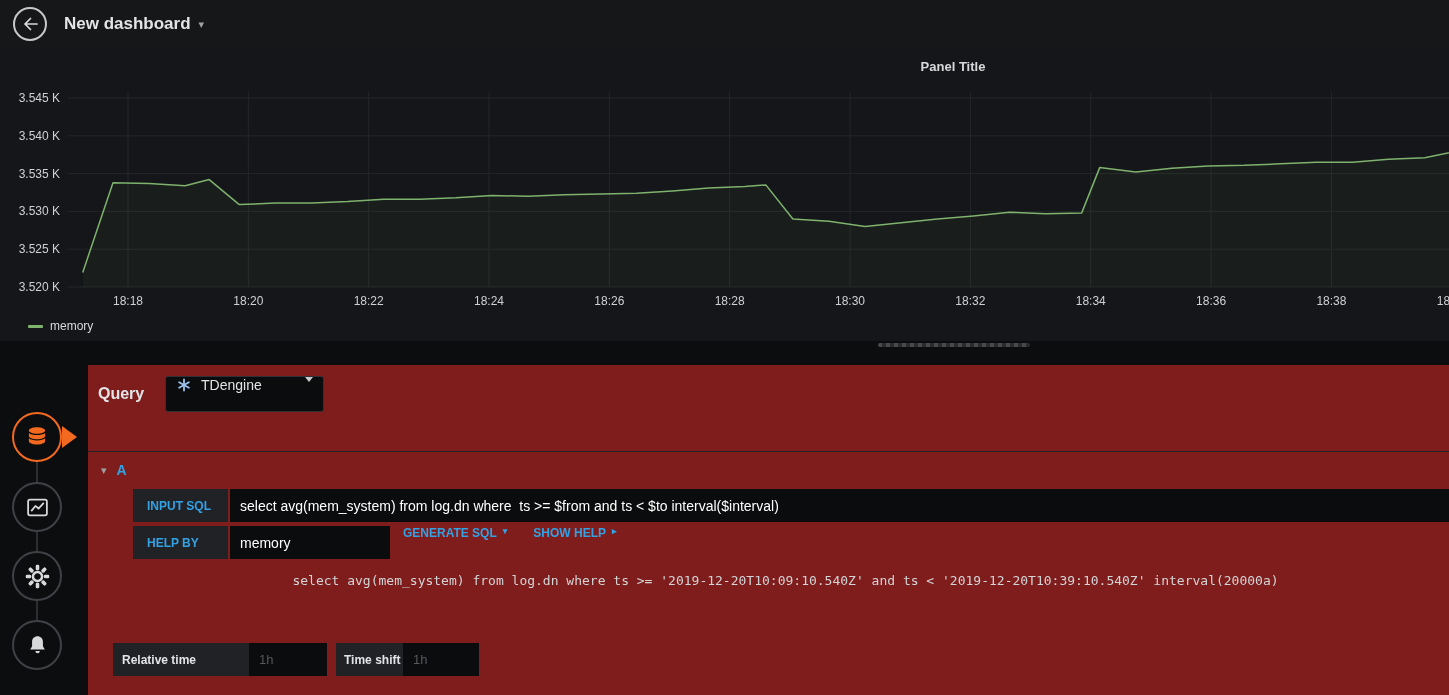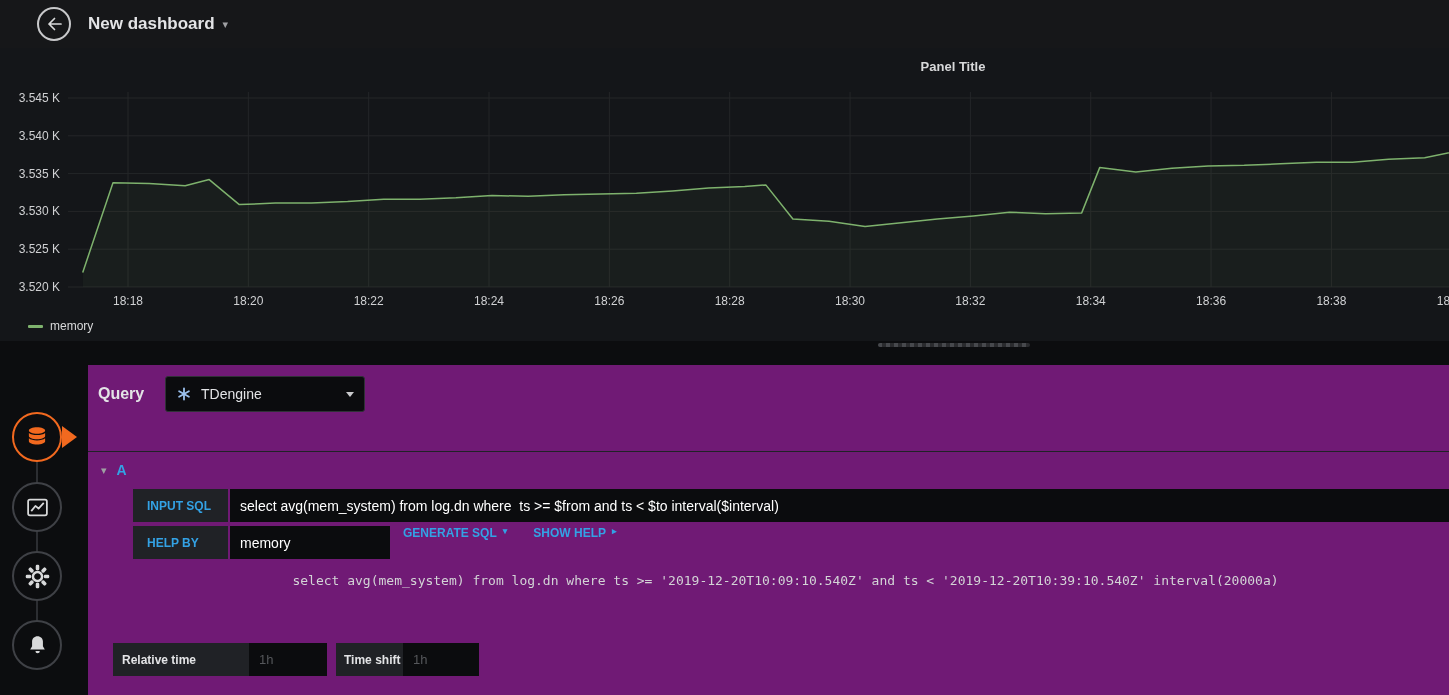--- a/index.html
+++ b/index.html
@@ -1,20 +1,20 @@
 <!DOCTYPE html>
 <html><head>
 <meta charset="utf-8">
 <style>
   * { box-sizing: border-box; margin: 0; padding: 0; }
   html,body { width:1449px; height:695px; overflow:hidden; }
   body { background:#0c0d0f; font-family:"Liberation Sans", sans-serif; color:#d8d9da; position:relative; }
 
   
-  .topbar { position:absolute; top:0; left:0; width:1449px; height:48px; background:#161719; display:flex; align-items:center; z-index:5;padding-left:24px; }
+  .topbar { position:absolute; top:0; left:0; width:1449px; height:48px; background:#161719; display:flex; align-items:center; z-index:5; }
   .back-btn { width:34px; height:34px; border-radius:50%; border:2px solid #c7c8ca; margin-left:13px; display:flex; align-items:center; justify-content:center; cursor:pointer; background:transparent; }
   .dash-title { margin-left:17px; font-size:17px; font-weight:600; color:#e3e4e6; cursor:pointer; }
   .title-caret { margin-left:8px; font-size:11px; color:#9fa0a3; cursor:pointer; }
 
   
   .panel { position:absolute; top:48px; left:0; width:1449px; height:293px; background:#141619; overflow:hidden; }
   .panel-title { position:absolute; top:11px; left:878px; width:150px; text-align:center; font-size:13px; font-weight:700; color:#d8d9da; cursor:pointer; }
   .chart-svg { position:absolute; top:0; left:0; font-family:"Liberation Sans", sans-serif; }
   .legend { position:absolute; left:28px; top:271px; display:flex; align-items:center; gap:7px; }
   .legend-swatch { width:15px; height:3px; border-radius:1px; background:#7eb26d; }
@@ -25,25 +25,25 @@
 
   
   .rail-line { position:absolute; left:36px; top:437px; width:2px; height:208px; background:#2c2e32; }
   .rail-item { position:absolute; left:12px; width:50px; height:50px; border-radius:50%; background:#0c0d0f;
                border:2px solid #3f4146; display:flex; align-items:center; justify-content:center; cursor:pointer; }
   .rail-item.active { border-color:#f2691f; }
   .rail-arrow { position:absolute; left:62px; top:426px; width:0; height:0;
                 border-top:11px solid transparent; border-bottom:11px solid transparent; border-left:15px solid #f2691f; }
 
   
-  .card { position:absolute; left:88px; top:365px; width:1361px; height:330px; background:#701a75; }
+  .card { position:absolute; left:88px; top:365px; width:1361px; height:330px; background:#7f1d1d; }
   .query-header { position:absolute; left:10px; top:11px; height:36px; display:flex; align-items:center; }
   .query-label { font-size:16px; font-weight:600; color:#e3e4e6; width:67px; }
-  .ds-picker { width:200px; height:36px; background:#0b0c0e; border:1px solid #2f3136; border-radius:3px;
-               display:flex; align-items:center; padding:0 10px; gap:9px; cursor:pointer; }
+  .ds-picker { width:159px; height:36px; background:#0b0c0e; border:1px solid #2f3136; border-radius:3px;
+               display:flex; padding:0 10px; gap:9px; cursor:pointer; }
   .ds-name { font-size:14px; color:#e3e4e6; }
   .ds-caret { width:0; height:0; border-left:4px solid transparent; border-right:4px solid transparent;
               border-top:5px solid #c9cacc; margin-left:auto; }
   .divider { position:absolute; left:0; right:0; top:86px; height:1px; background:#202226; }
   .row-a-header { position:absolute; left:13px; top:93px; height:24px; display:flex; align-items:center; gap:10px; cursor:pointer; }
   .row-caret { font-size:11px; color:#9fa0a3; }
   .row-letter { font-size:14px; font-weight:700; color:#33a2e5; }
 
   .field-row { position:absolute; left:45px; right:0; height:33px; display:flex; align-items:stretch; }
   .field-row.r1 { top:124px; }

